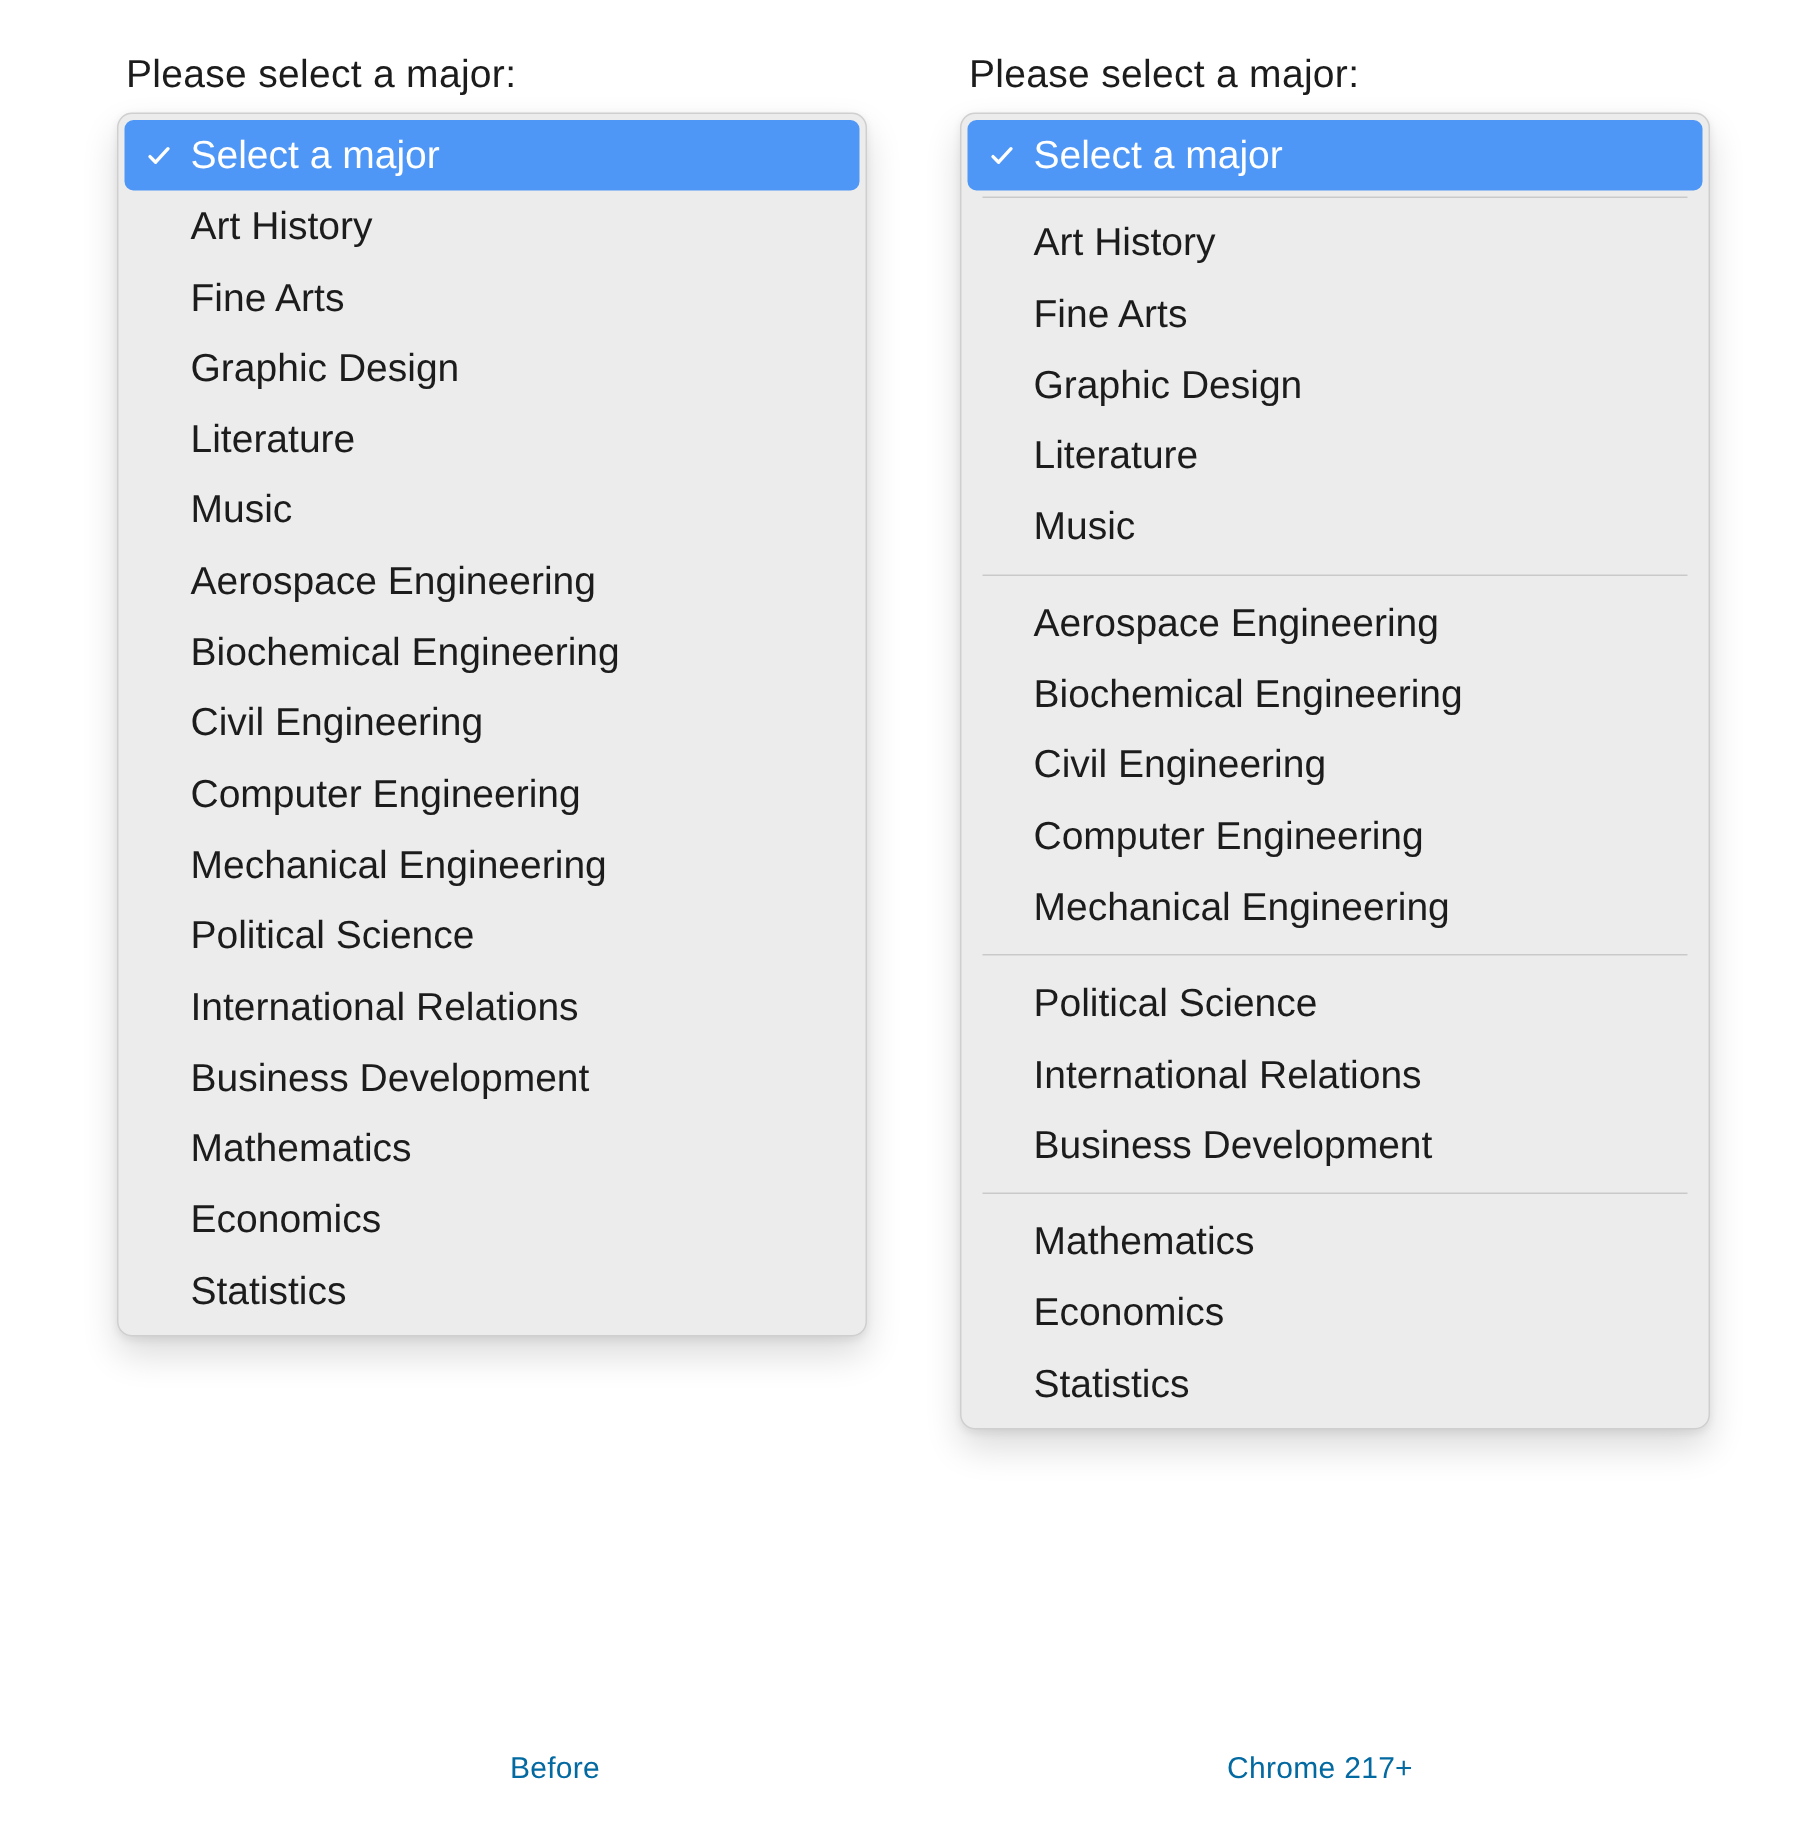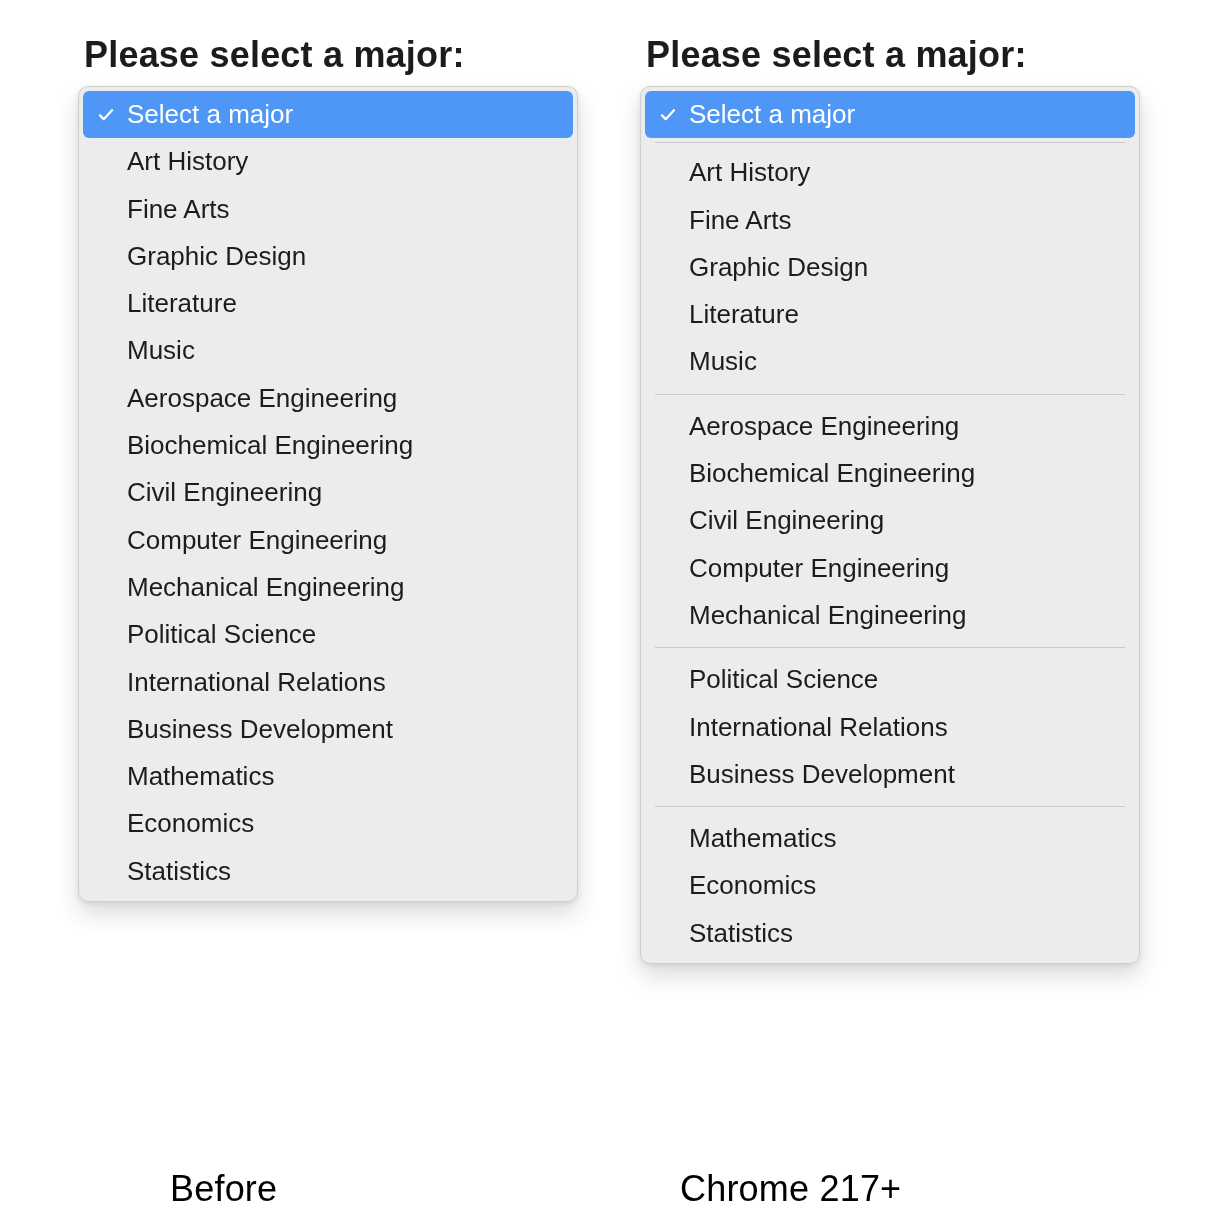--- a/index.html
+++ b/index.html
@@ -27,22 +27,22 @@
     width:1205px;
     height:1222px;
   }
   .col{
     position:absolute;
     width:500px;
   }
   .col.left{left:78px;top:34px;}
   .col.right{left:640px;top:34px;}
   .label{
-    font-size:36px;
-    font-weight:700;
+    font-size:26px;
+    font-weight:400;
     letter-spacing:.2px;
     margin:0 0 10px 6px;
   }
   .listbox{
     
     width:100%;
     background:var(--panel);
     border:1px solid var(--panel-border);
     border-radius:10px;
     box-shadow:var(--shadow);
@@ -77,24 +77,25 @@
   .check svg{width:18px;height:18px;display:block;}
   .right .item{padding-top:10px;padding-bottom:10px;}
   .divider{
     height:1px;
     background:var(--divider);
     margin:8px 14px;
   }
   .divider.tight{margin:4px 14px 6px 14px;}
   .caption{
     position:absolute;
-    font-size:36px;
+    font-size:20px;
     font-weight:400;
-    color:#000000;
+    color:#0369a1;
     letter-spacing:.2px;
+    text-align:center;
     width:400px;
   }
   .caption.left{left:170px;top:1168px;}
   .caption.right{left:680px;top:1168px;}
 </style>
 </head>
 <body>
 
 <div class="stage">
 

